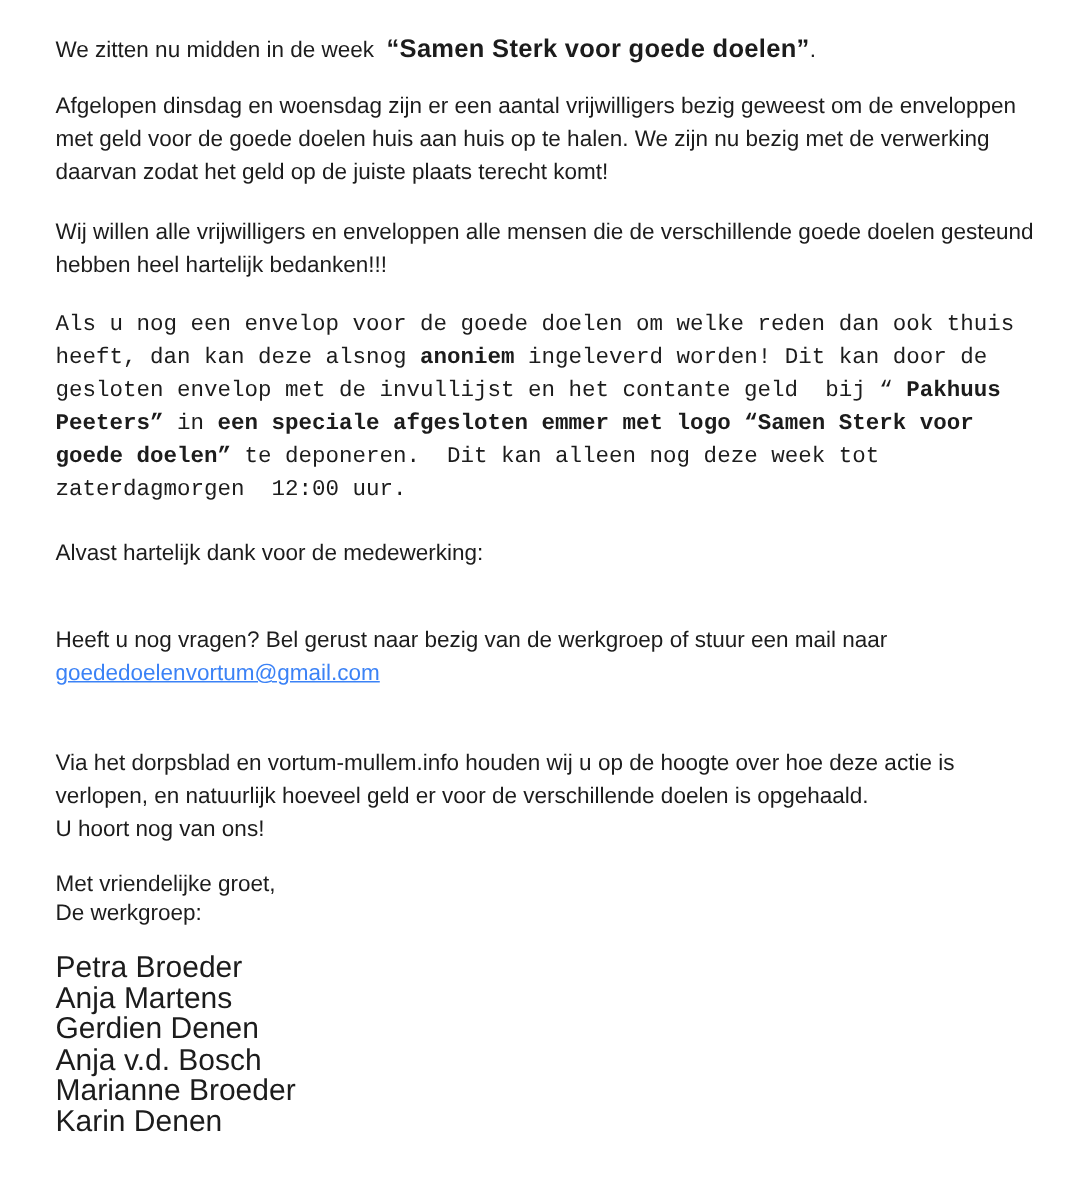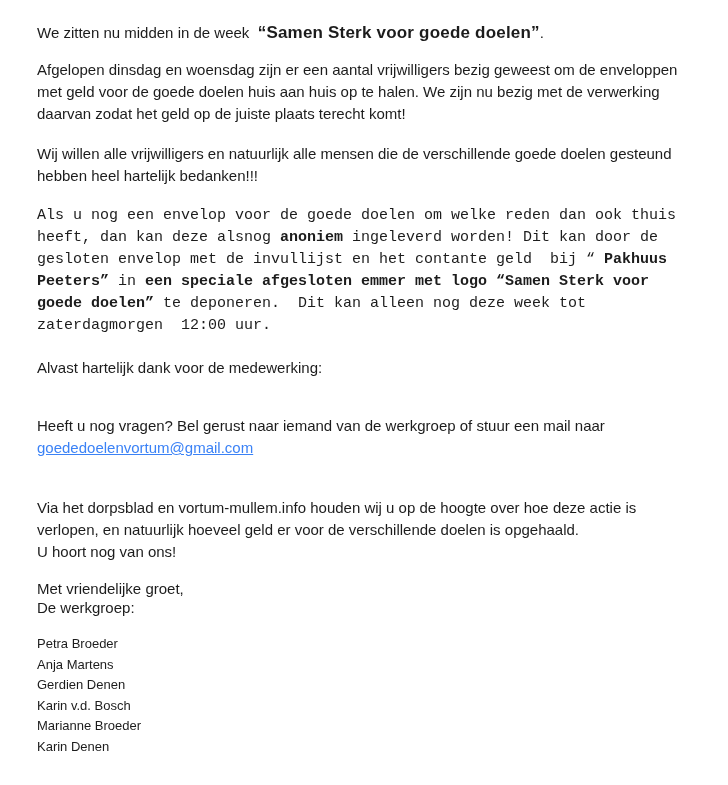--- a/index.html
+++ b/index.html
@@ -36,53 +36,53 @@
     letter-spacing: 0.2px;
   }
   a.email-link {
     color: #3b82f6;
     text-decoration: underline;
     cursor: pointer;
   }
   .update-line { display: block; }
   .names p {
     margin: 0;
-    font-size: 13px;
+    font-size: 20px;
     line-height: 20.5px;
   }
 </style>
 </head>
 <body>
 
 <div class="page">
 
   <p class="para p-intro"><span>We zitten nu midden in de week &nbsp;</span><span class="title-bold">“Samen Sterk voor goede doelen”</span><span>.</span></p>
 
   <p class="para p-volunteers">Afgelopen dinsdag en woensdag zijn er een aantal vrijwilligers bezig geweest om de enveloppen met geld voor de goede doelen huis aan huis op te halen. We zijn nu bezig met de verwerking daarvan zodat het geld op de juiste plaats terecht komt!</p>
 
-  <p class="para p-thanks">Wij willen alle vrijwilligers en natuurlijk alle mensen die de verschillende goede doelen gesteund hebben heel hartelijk bedanken!!!</p>
+  <p class="para p-thanks">Wij willen alle vrijwilligers en enveloppen alle mensen die de verschillende goede doelen gesteund hebben heel hartelijk bedanken!!!</p>
 
   <p class="para p-envelope"><span>Als u nog een envelop voor de goede doelen om welke reden dan ook thuis heeft, dan kan deze alsnog </span><span class="bold">anoniem</span><span> ingeleverd worden! Dit kan door de gesloten envelop met de invullijst en het contante geld &nbsp;bij “ </span><span class="bold">Pakhuus Peeters”</span><span> in </span><span class="bold">een speciale afgesloten emmer met logo “Samen Sterk voor goede doelen”</span><span> te deponeren. &nbsp;Dit kan alleen nog deze week tot zaterdagmorgen &nbsp;12:00 uur.</span></p>
 
   <p class="para p-gratitude">Alvast hartelijk dank voor de medewerking:</p>
 
-  <p class="para p-contact"><span>Heeft u nog vragen? Bel gerust naar iemand van de werkgroep of stuur een mail naar </span><a href="#" class="email-link">goededoelenvortum@gmail.com</a></p>
+  <p class="para p-contact"><span>Heeft u nog vragen? Bel gerust naar bezig van de werkgroep of stuur een mail naar </span><a href="#" class="email-link">goededoelenvortum@gmail.com</a></p>
 
   <div class="para p-update">
     <span class="update-line">Via het dorpsblad en vortum-mullem.info houden wij u op de hoogte over hoe deze actie is verlopen, en natuurlijk hoeveel geld er voor de verschillende doelen is opgehaald.</span>
     <span class="update-line">U hoort nog van ons!</span>
   </div>
 
   <div class="para p-closing">
     <span class="line">Met vriendelijke groet,</span>
     <span class="line">De werkgroep:</span>
   </div>
 
   <div class="names">
     <p>Petra Broeder</p>
     <p>Anja Martens</p>
     <p>Gerdien Denen</p>
-    <p>Karin v.d. Bosch</p>
+    <p>Anja v.d. Bosch</p>
     <p>Marianne Broeder</p>
     <p>Karin Denen</p>
   </div>
 
 </div>
 
 </body></html>

